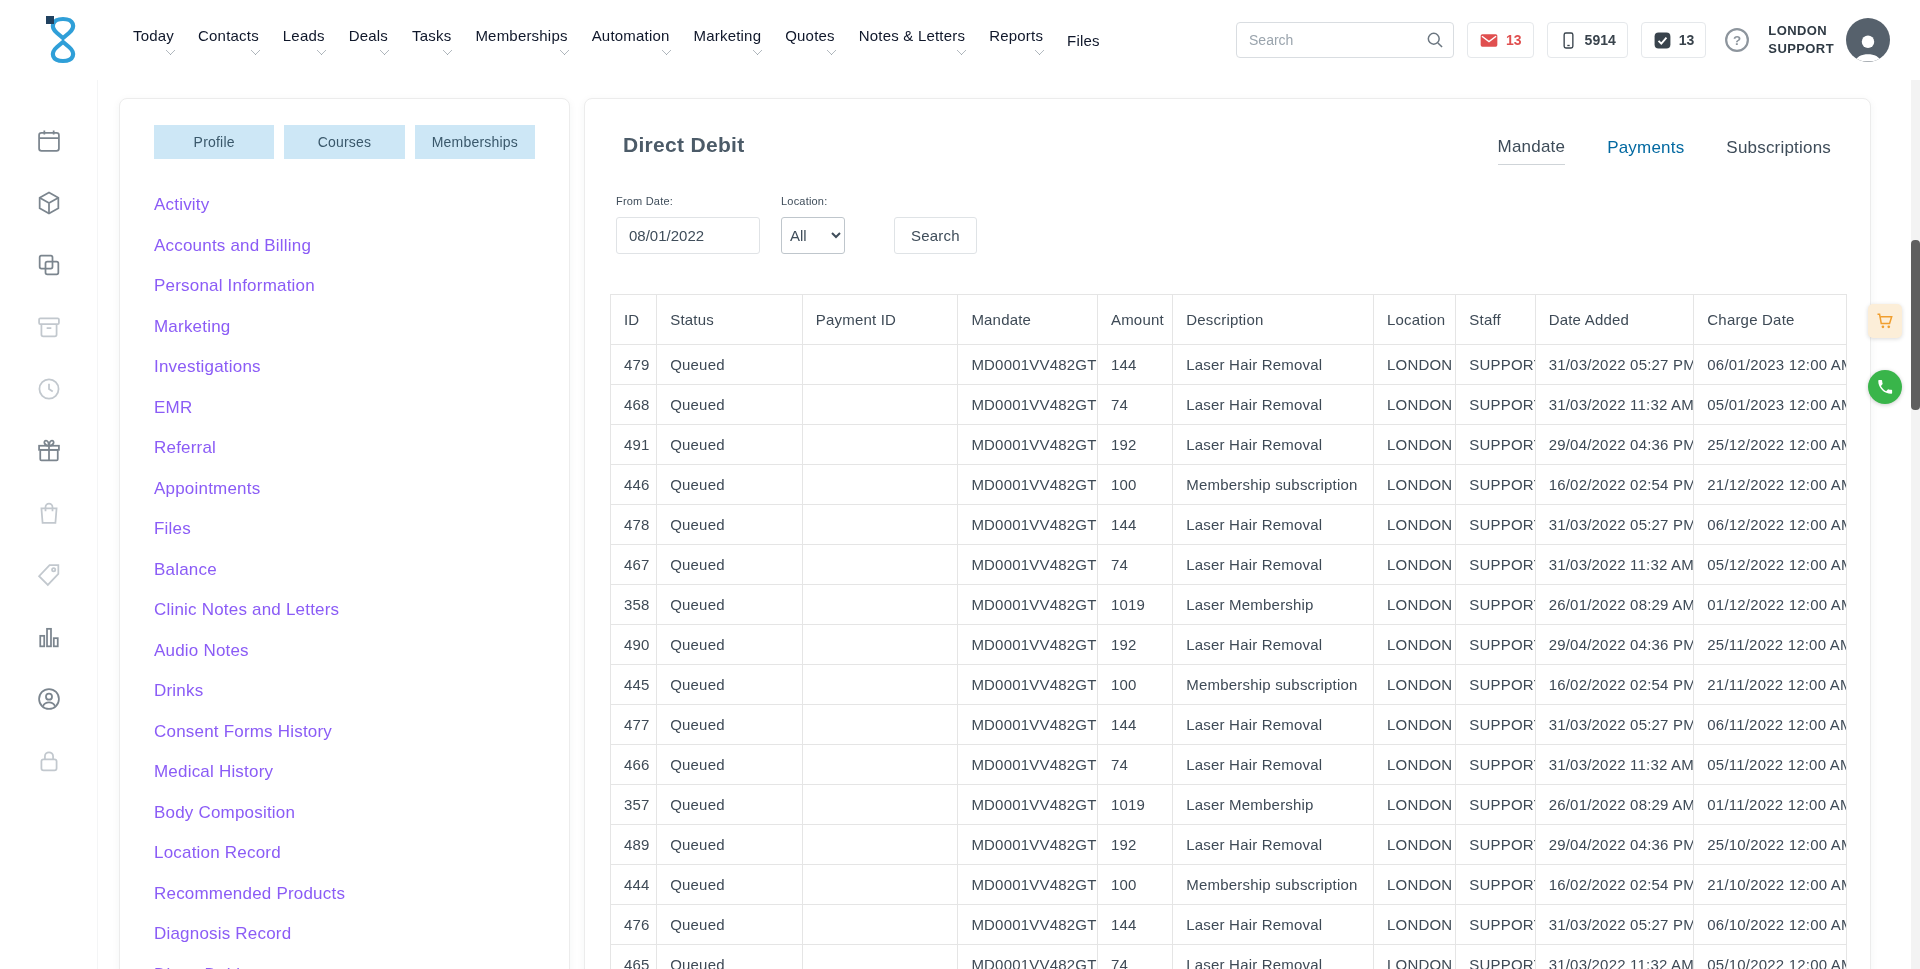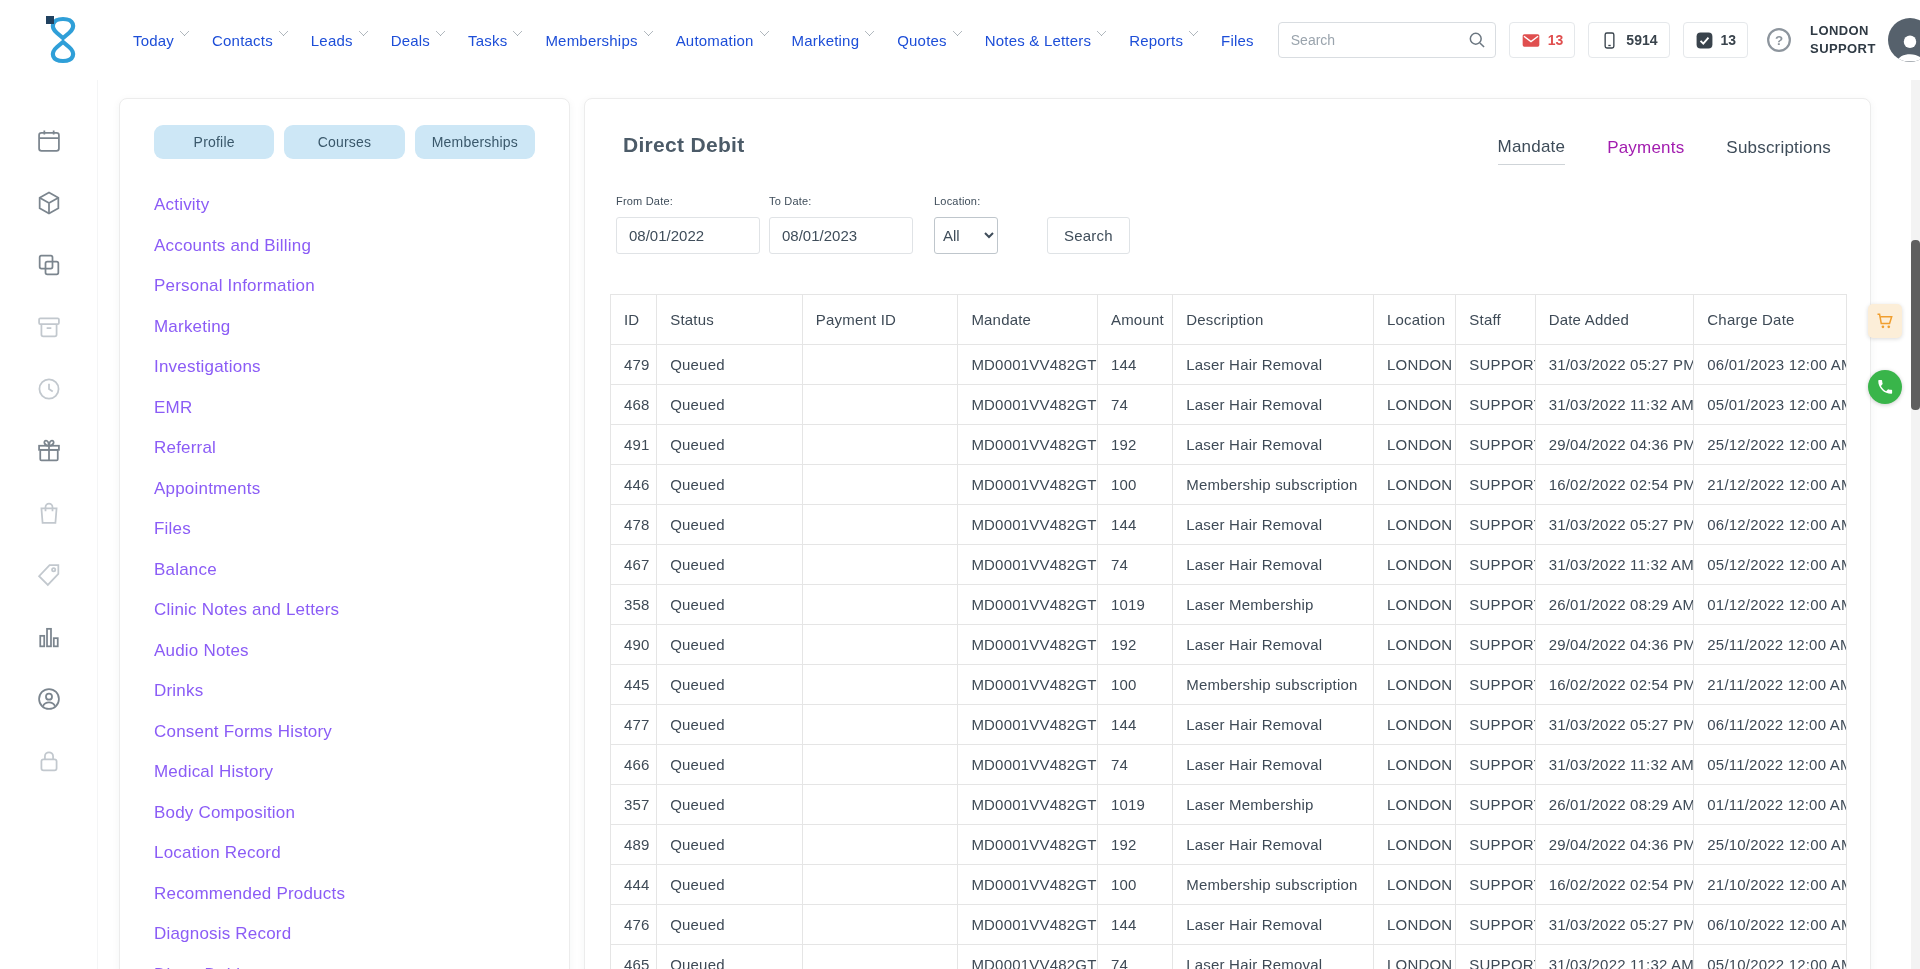--- a/index.html
+++ b/index.html
@@ -15,23 +15,23 @@
 
   
   .topbar {
     position: absolute; top: 0; left: 0; right: 0; height: 80px;
     background: #fff; display: flex; align-items: center;
     padding: 0 30px 0 37px; z-index: 10;
   }
   .logo { width: 52px; height: 56px; flex: 0 0 auto; display:flex; align-items:center; }
   .mainnav { display: flex; align-items: center; margin-left: 44px; }
   .nav-item {
-    display: flex; align-items: flex-start; gap: 7px;
-    margin-right: 24px; font-size: 15px; color: #1d4ed8;
-    letter-spacing: .2px; white-space: nowrap; cursor: pointer;
+    display: flex; align-items: flex-end; gap: 7px;
+    margin-right: 24px; font-size: 15px; color: #0f172a;
+    letter-spacing: .2px; white-space: nowrap; cursor: pointer; flex-direction: column;
   }
   .chev {
     width: 7px; height: 7px; border-right: 1.6px solid #9aa3ab; border-bottom: 1.6px solid #9aa3ab;
     transform: rotate(45deg); margin-top: -4px; border-radius: 1px; flex: 0 0 auto;
   }
   .nav-right { margin-left: auto; display: flex; align-items: center; }
   .searchbox {
     width: 218px; height: 36px; border: 1px solid #d9dde1; border-radius: 4px;
     display: flex; align-items: center; padding: 0 8px 0 12px; background: #fff;
   }
@@ -64,35 +64,35 @@
   
   .card {
     position: absolute; top: 98px; background: #fff;
     border: 1px solid #ececec; border-radius: 8px;
     box-shadow: 0 2px 8px rgba(40,50,60,.05);
   }
   .profile-card { left: 119px; width: 451px; height: 1100px; padding: 26px 34px; }
   .ptabs { display: flex; gap: 10px; }
   .ptab {
     background: #cde7f6; color: #3a586b; font-size: 14px; letter-spacing: .2px;
-    padding: 9px 0; border-radius: 9px; flex: 1; text-align: center;
+    padding: 9px 0; border-radius: 0; flex: 1; text-align: center;
   }
   .pmenu { margin-top: 26px; }
   .pmenu-item {
     height: 40.5px; display: flex; align-items: center;
     font-size: 17px; color: #8b5cf6; letter-spacing: .2px; cursor: pointer;
   }
 
   
   .dd-card { left: 584px; width: 1287px; height: 1100px; padding: 24px 25px 0; }
   .dd-head { display: flex; align-items: baseline; margin-top: 10px; }
   .dd-title { font-size: 21px; font-weight: 600; color: #4c5b68; letter-spacing: .3px; margin-left: 13px; }
   .dd-tabs { margin-left: auto; display: flex; gap: 42px; padding-right: 14px; }
   .dd-tab { font-size: 17px; color: #3e4c59; letter-spacing: .2px; padding-bottom: 7px; }
-  .dd-tab.active { color: #a21caf; }
+  .dd-tab.active { color: #0369a1; }
   .dd-tab.underlined { border-bottom: 1px solid #cfd4d8; }
 
   .filters { display: flex; margin-left: 6px; margin-top: 30px; }
   .fblock { margin-right: 9px; }
   .flabel { font-size: 11px; color: #3f4d5a; margin-bottom: 10px; letter-spacing: .2px; }
   .finput {
     width: 144px; height: 37px; border: 1px solid #e0e3e6; border-radius: 3px;
     padding: 0 12px; font-size: 15px; color: #3f4d5a; font-family: inherit; outline: none;
   }
   .fselect {
@@ -398,24 +398,20 @@
         <button class="dd-tab active">Payments</button>
 
         <button class="dd-tab">Subscriptions</button>
       </div>
   </div>
 
   <div class="filters">
     <div class="fblock">
       <div class="flabel">From Date:</div>
       <input class="finput" type="text" value="08/01/2022" style="">
-    </div>
-    <div class="fblock">
-      <div class="flabel">To Date:</div>
-      <input class="finput" type="text" value="08/01/2023" style="">
     </div>
     <div class="fblock loc">
       <div class="flabel">Location:</div>
       <select class="fselect">
         <option>All</option>
       </select>
     </div>
     <button class="search-btn">Search</button>
   </div>
 

